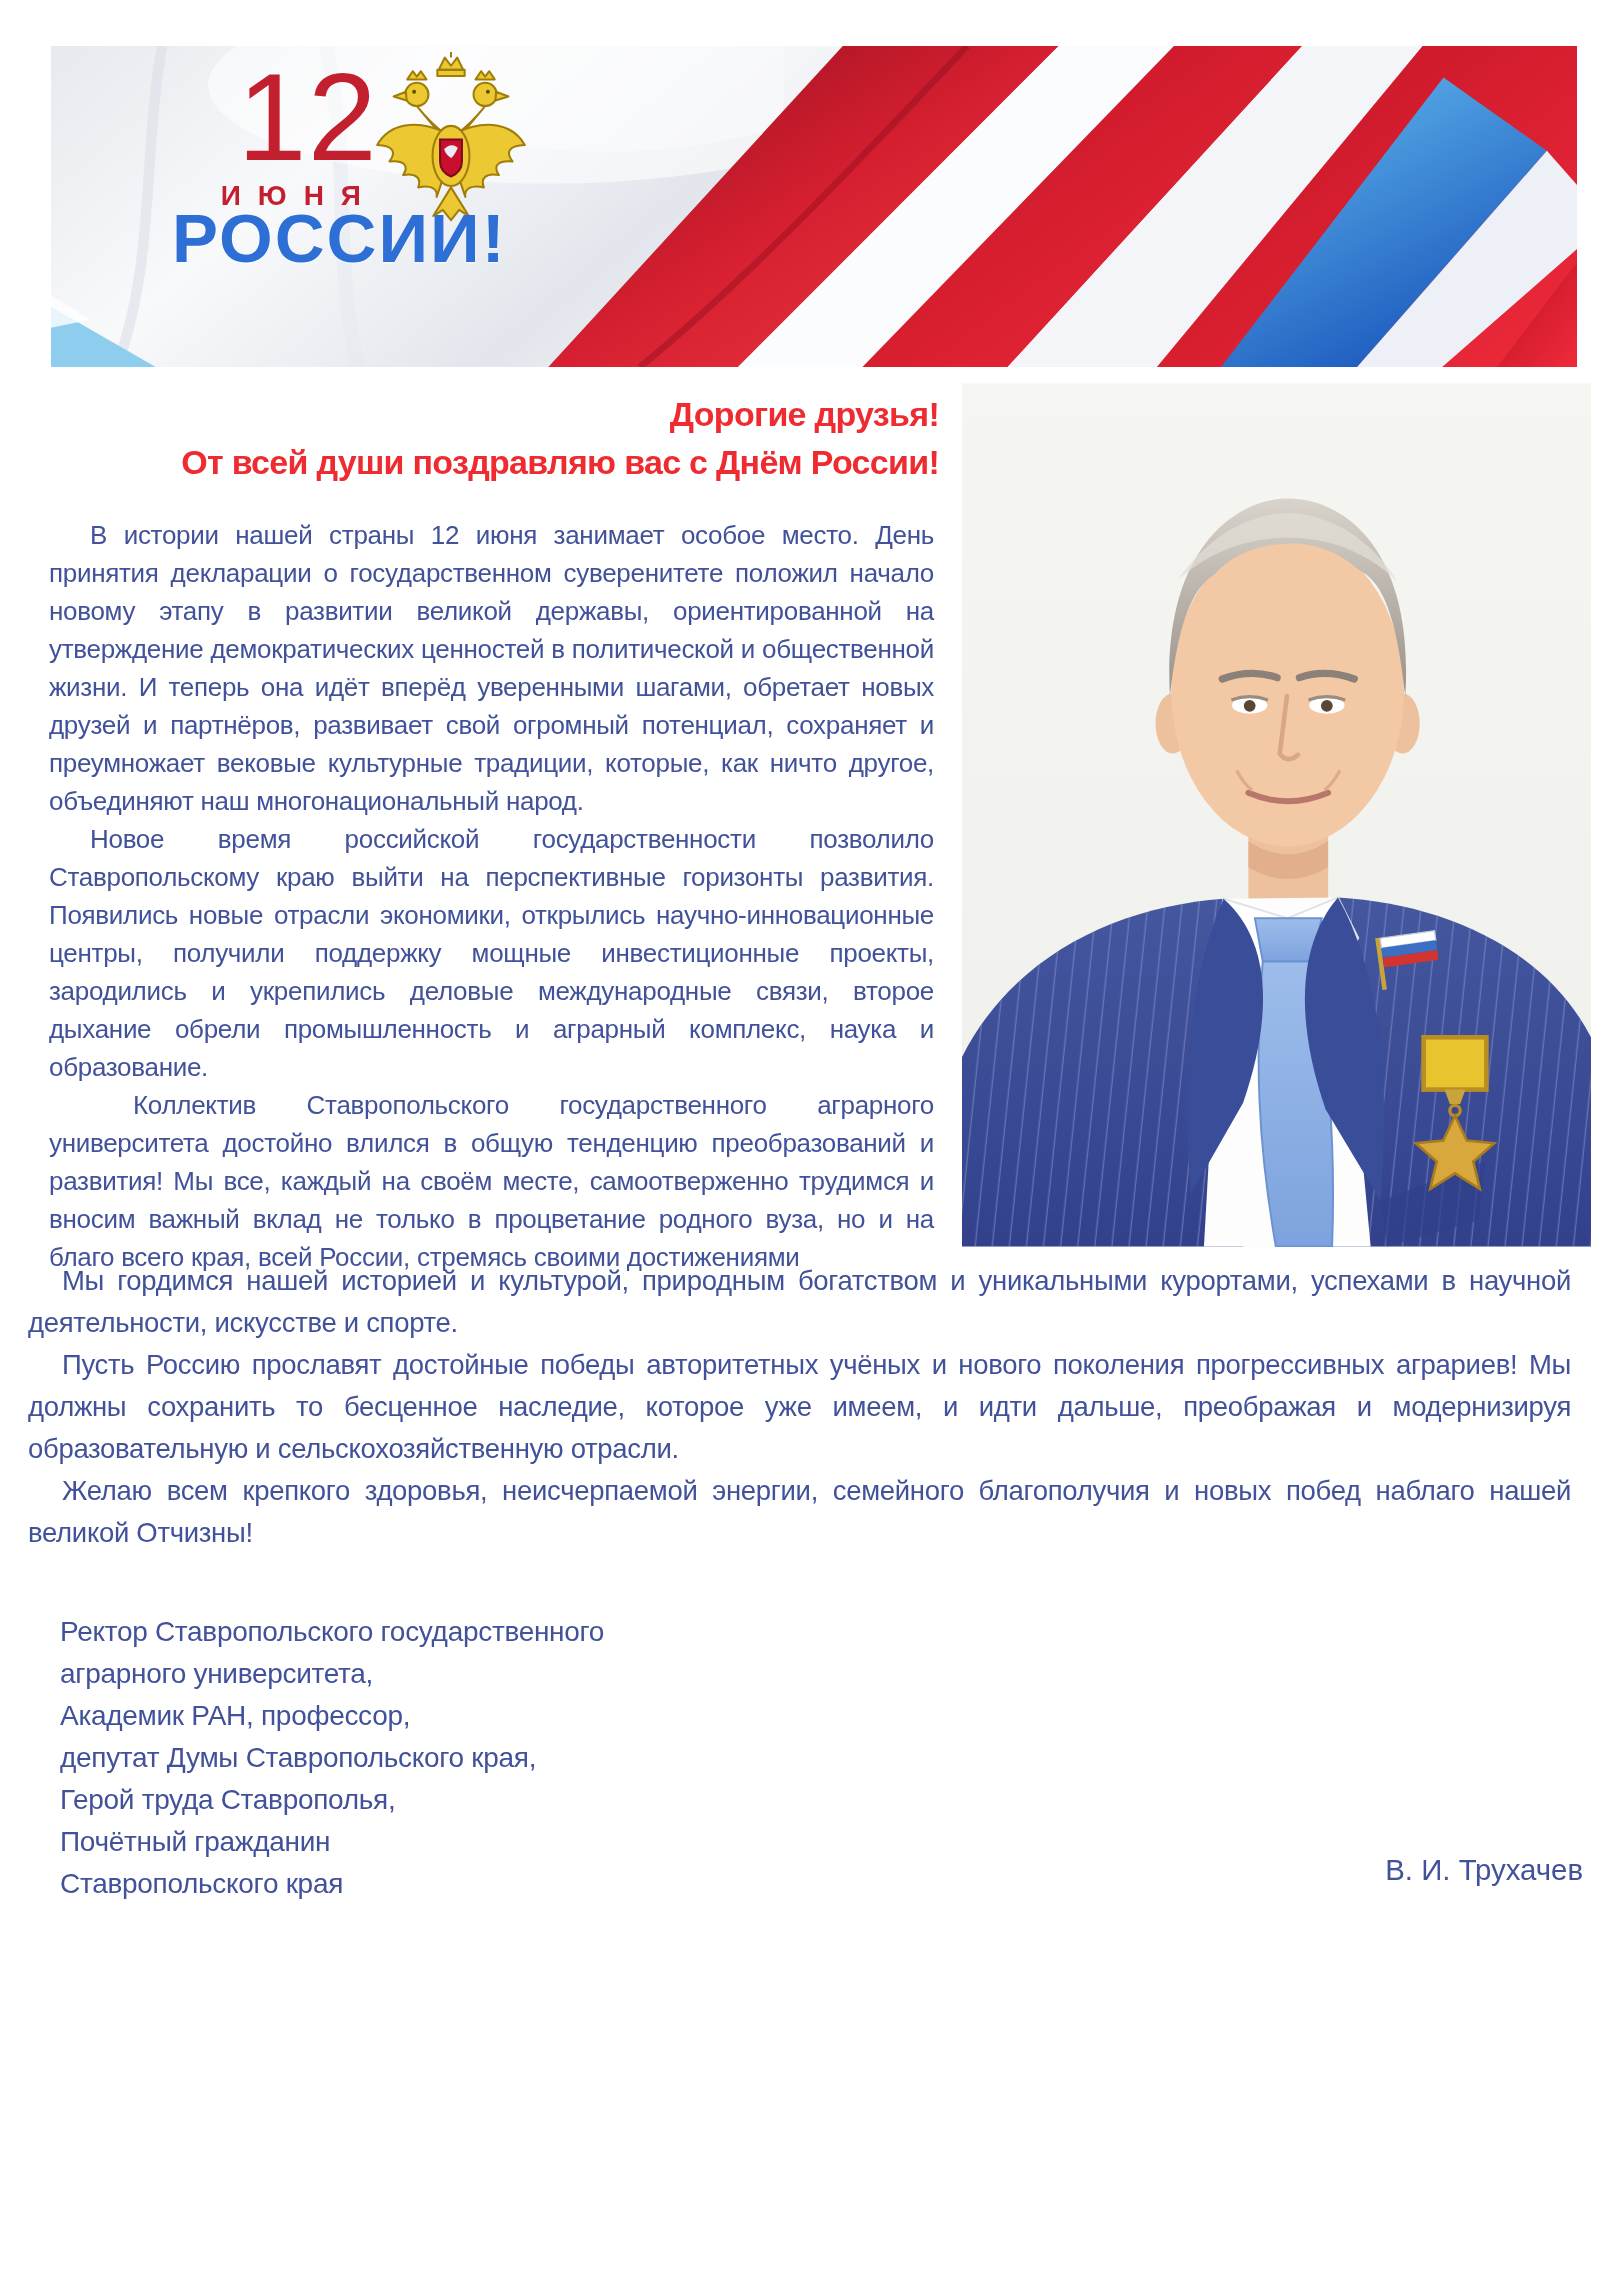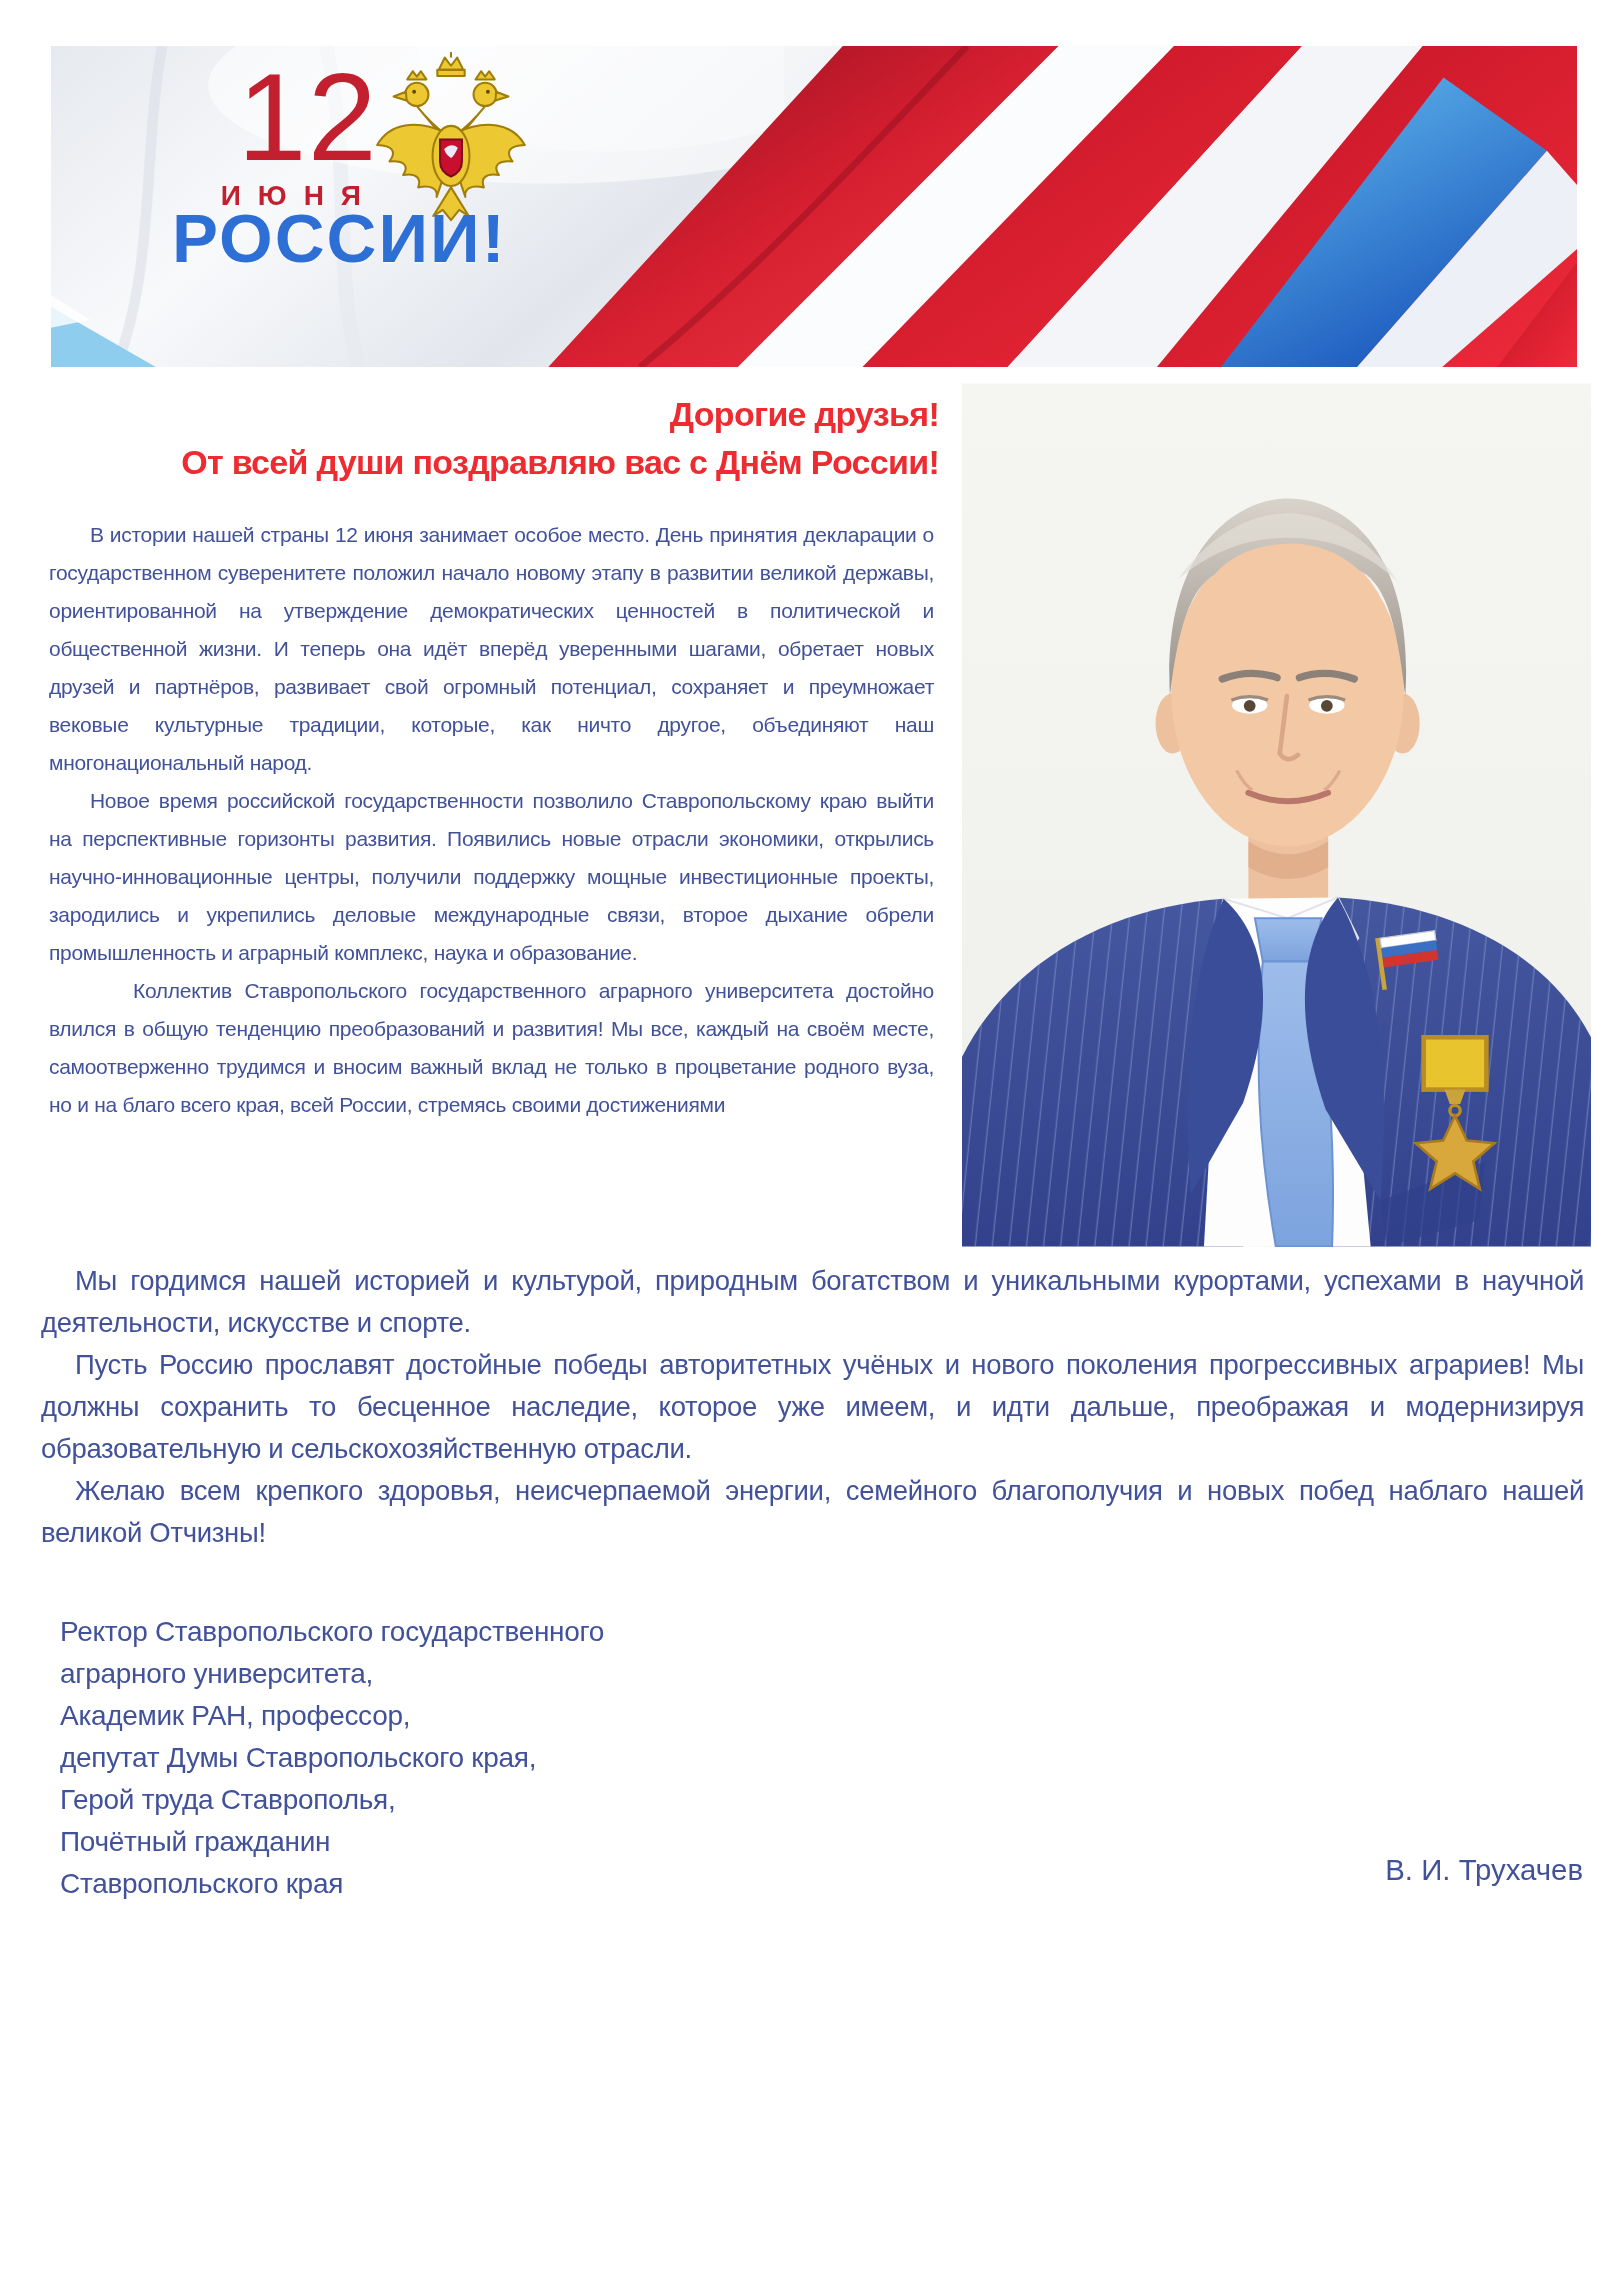--- a/index.html
+++ b/index.html
@@ -19,30 +19,30 @@
            text-shadow:0 1.3px 2px rgba(255,255,255,.8);}
   .b-greet span{display:block;}
 
   
   .heading{position:absolute;left:49px;top:390px;width:890px;text-align:right;
            color:#ee2b30;font-size:34px;line-height:48px;font-weight:700;letter-spacing:-0.7px;}
   .heading div{white-space:nowrap;}
 
   
   .col-text{position:absolute;left:49px;top:516px;width:885px;color:#41519a;
-            font-size:21px;line-height:38px;letter-spacing:-0.3px;text-align:justify;}
+            font-size:26px;line-height:38px;letter-spacing:-0.3px;text-align:justify;}
   .col-text p{margin:0;}
   .ind1{text-indent:41px;}
   .ind2{text-indent:84px;}
 
   .photo{position:absolute;left:962px;top:383px;width:629px;height:864px;}
   .photo svg{width:100%;height:100%;display:block;}
 
   
-  .full-text{position:absolute;left:41px;top:1260px;width:1543px;color:#41519a;
+  .full-text{position:absolute;left:28px;top:1260px;width:1543px;color:#41519a;
              font-size:27.5px;line-height:42px;letter-spacing:-0.3px;text-align:justify;}
   .full-text p{margin:0;text-indent:34px;}
 
   
   .sig{position:absolute;left:60px;top:1611px;width:851px;color:#41519a;
        font-size:28px;line-height:42px;letter-spacing:-0.3px;}
   .sig-name{position:absolute;left:1243px;top:1853px;width:340px;text-align:right;
             color:#41519a;font-size:29.4px;line-height:33px;letter-spacing:0;}
 </style>
 </head>

